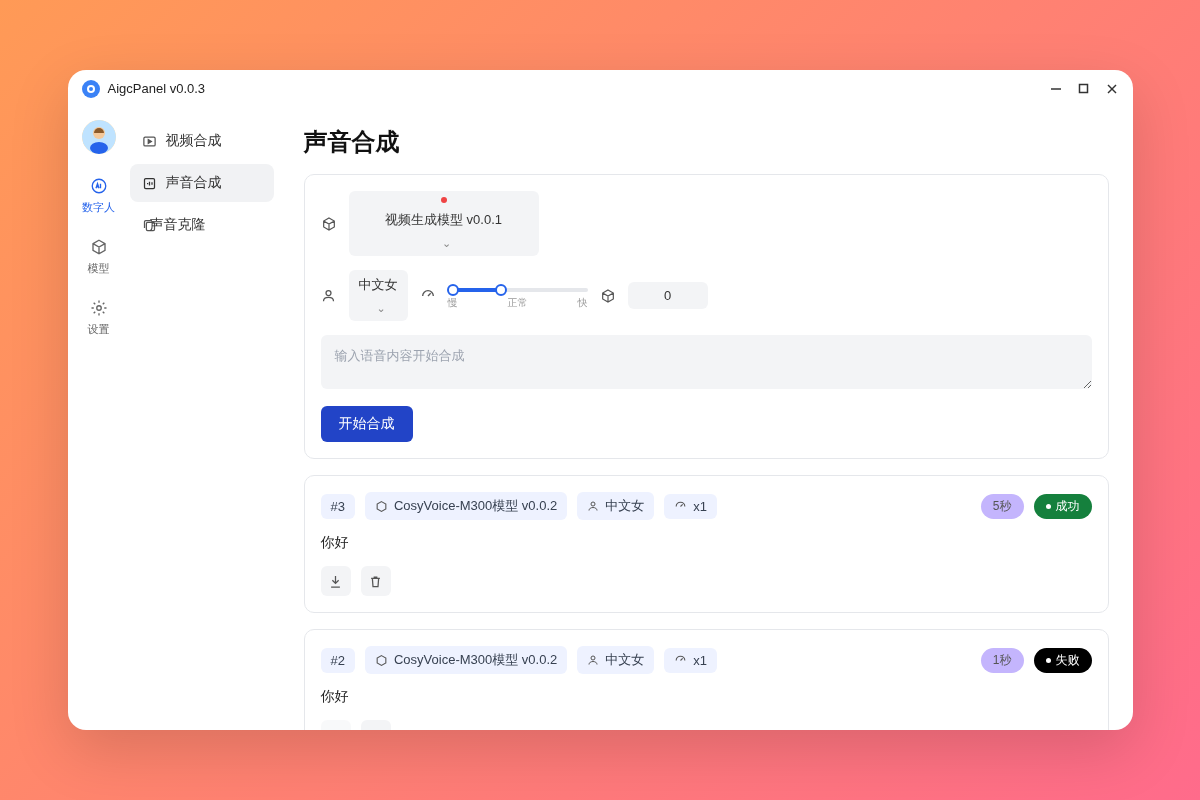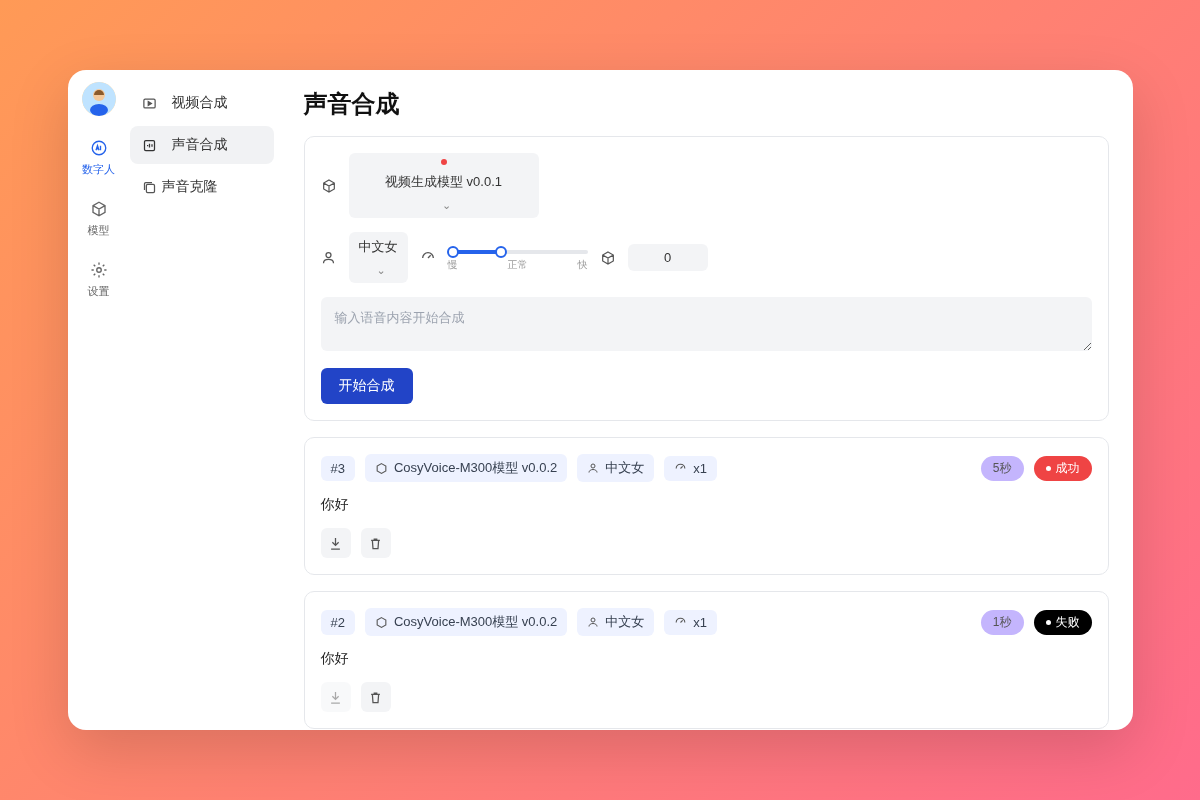--- a/index.html
+++ b/index.html
@@ -41,21 +41,21 @@
 .rail-item {
   display: flex; flex-direction: column; align-items: center; gap: 4px;
   font-size: 11px; color: #666; cursor: pointer;
 }
 .rail-item.active { color: #2563eb; }
 .rail-icon { width: 20px; height: 20px; display: flex; align-items: center; justify-content: center; }
 .sidebar {
   width: 150px; padding: 14px 6px 0 0;
 }
 .side-item {
-  display: flex; align-items: center; gap: 14px;
+  display: flex; align-items: center; gap: 8px;
   padding: 10px 12px; border-radius: 8px; cursor: pointer;
   font-size: 14px; color: #333; margin-bottom: 4px;
 }
 .side-item.active { background: #f1f2f4; }
 .side-icon { width: 16px; height: 16px; display: flex; align-items: center; justify-content: center; }
 .main {
   flex: 1; padding: 18px 18px 0 24px;
   display: flex; flex-direction: column; min-height: 0;
 }
 .page-title { font-size: 24px; font-weight: 600; color: #111; margin-bottom: 16px; }
@@ -99,21 +99,21 @@
   padding: 9px 18px; font-size: 14px; cursor: pointer; margin-top: 14px;
 }
 .task-header { display: flex; align-items: center; gap: 10px; margin-bottom: 14px; }
 .chip {
   background: #eef2ff; color: #374151; border-radius: 6px;
   padding: 5px 10px; font-size: 13px; display: flex; align-items: center; gap: 6px;
 }
 .spacer { flex: 1; }
 .pill { border-radius: 999px; padding: 4px 12px; font-size: 12px; display: flex; align-items: center; gap: 5px; }
 .pill.gray { background: #c4b5fd; color: #555; }
-.pill.green { background: #ef4444; color: #fff; }
+.pill.green { background: #15803d; color: #fff; }
 .pill.red { background: #000000; color: #fff; }
 .dot-white { width: 5px; height: 5px; border-radius: 50%; background: #fff; }
 .task-text { font-size: 14px; color: #222; margin-bottom: 14px; }
 .player {
   border: 1px solid #e5e7eb; border-radius: 8px; padding: 10px 14px;
   display: flex; align-items: center; gap: 12px; margin-bottom: 14px;
 }
 .play-btn {
   width: 22px; height: 22px; border: 2px solid #333; border-radius: 50%;
   display: flex; align-items: center; justify-content: center; cursor: pointer;
@@ -126,20 +126,47 @@
 .icon-btn {
   width: 30px; height: 30px; background: #f3f4f6; border-radius: 6px;
   display: flex; align-items: center; justify-content: center; cursor: pointer; color: #555;
 }
 svg { display: block; }
 </style>
 </head>
 <body>
 
 <div class="window">
+  <div class="titlebar">
+    <span class="app-logo">
+      <svg width="10" height="10" viewBox="0 0 10 10">
+          <circle cx="5" cy="5" r="4" fill="#fff"></circle>
+          <circle cx="5" cy="5" r="2" fill="#3b82f6"></circle>
+        </svg>
+    </span>
+    <span class="titlebar-title">AigcPanel v0.0.3</span>
+    <div class="win-controls">
+      <span class="win-btn">
+          <svg width="12" height="12" viewBox="0 0 12 12">
+            <line x1="1" y1="6" x2="11" y2="6" stroke="#333" stroke-width="1.5"></line>
+          </svg>
+        </span>
+      <span class="win-btn">
+          <svg width="11" height="11" viewBox="0 0 11 11">
+            <rect x="1.5" y="1.5" width="8" height="8" fill="none" stroke="#333" stroke-width="1.5"></rect>
+          </svg>
+        </span>
+      <span class="win-btn">
+          <svg width="12" height="12" viewBox="0 0 12 12">
+            <line x1="2" y1="2" x2="10" y2="10" stroke="#333" stroke-width="1.5"></line>
+            <line x1="10" y1="2" x2="2" y2="10" stroke="#333" stroke-width="1.5"></line>
+          </svg>
+        </span>
+    </div>
+  </div>
 
   <div class="body">
     <div class="icon-rail">
       <div class="avatar">
         <svg width="34" height="34" viewBox="0 0 34 34">
             <circle cx="17" cy="17" r="17" fill="#bfe3ff"></circle>
             <circle cx="17" cy="13" r="6" fill="#f4c89a"></circle>
             <path d="M17 13 m-5 0 a5 5 0 0 1 10 0" fill="#8b5a2b"></path>
             <rect x="8" y="22" width="18" height="12" rx="9" fill="#2563eb"></rect>
           </svg>

